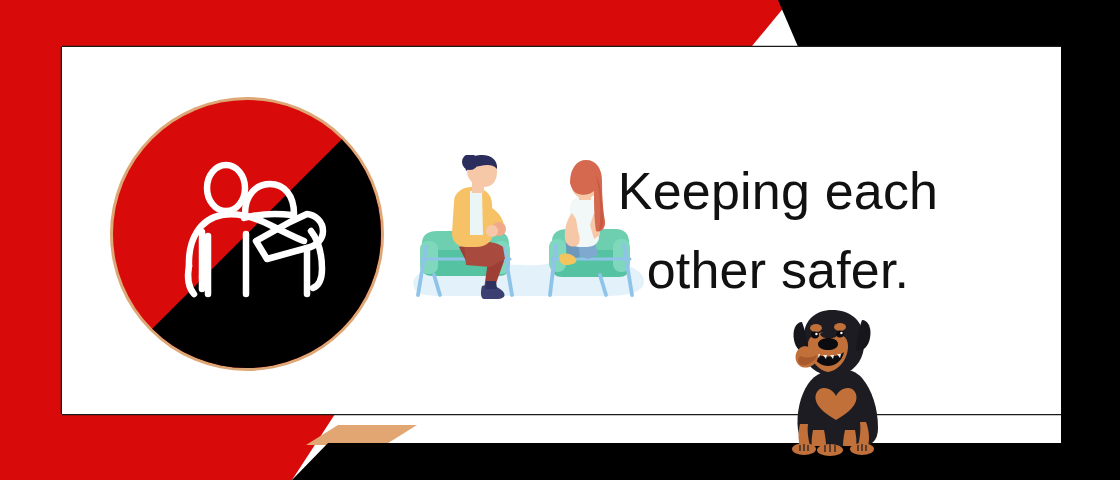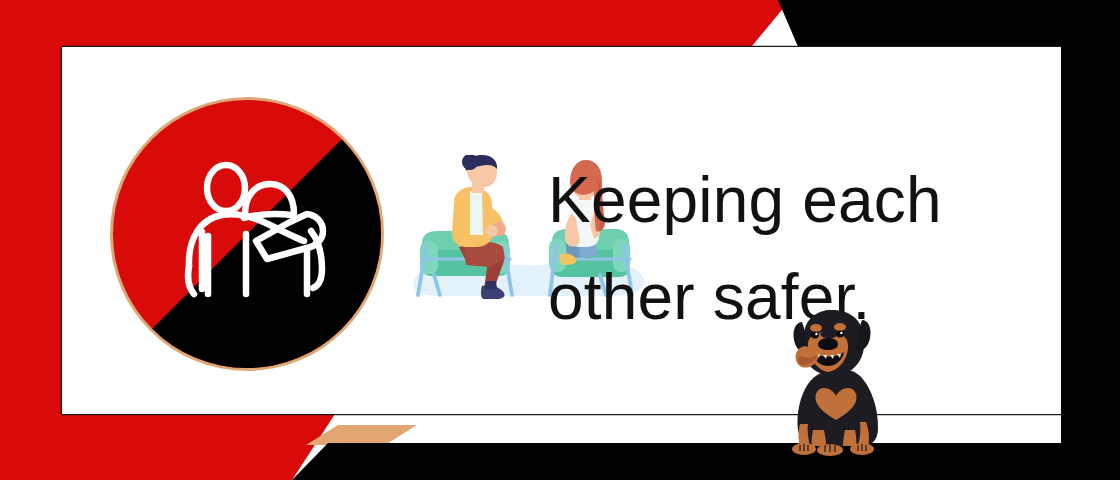--- a/index.html
+++ b/index.html
@@ -55,23 +55,23 @@
     width: 250px;
     height: 150px;
   }
 
   
   .headline {
     position: absolute;
     right: 112px;
     top: 152px;
     width: 460px;
-    text-align: left;
+    text-align: center;
     color: #111111;
-    font-size: 64px;
+    font-size: 52px;
     line-height: 1.52;
     font-weight: 400;
     letter-spacing: 0.2px;
     white-space: pre-line;
   }
 
   
   .dog {
     position: absolute;
     left: 778px;

